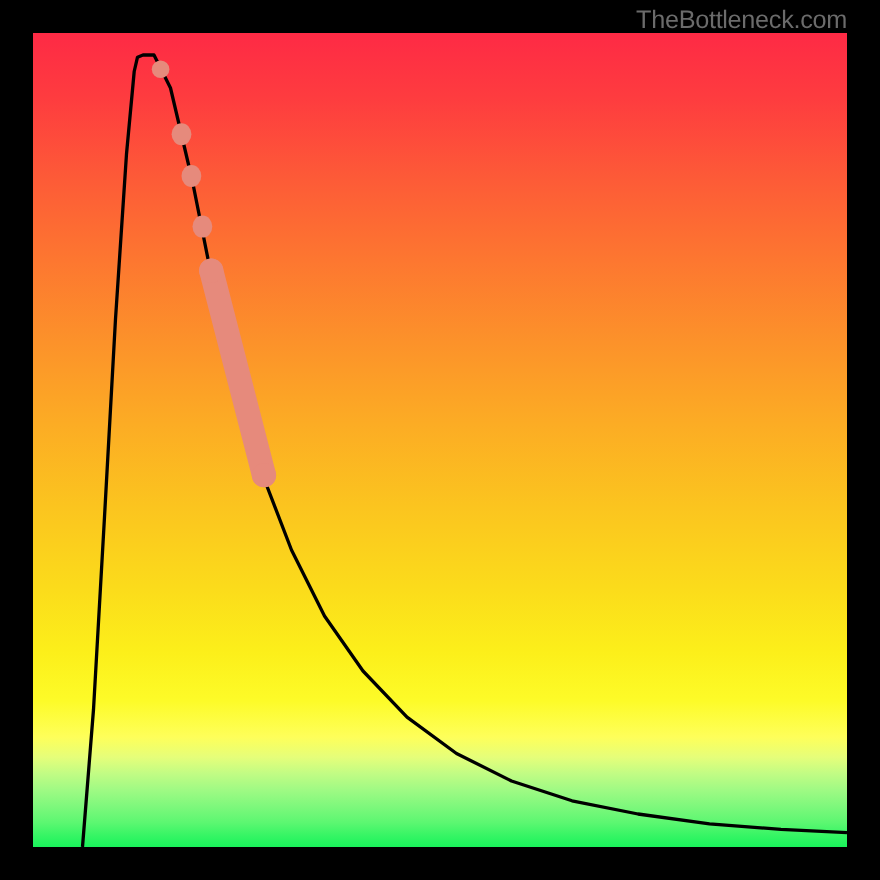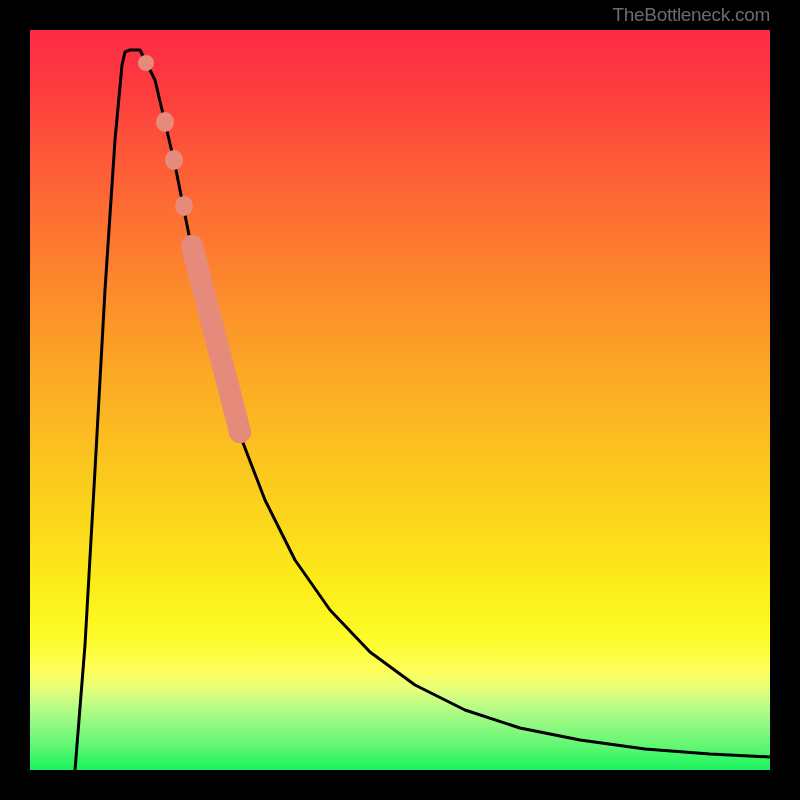--- a/index.html
+++ b/index.html
@@ -49,21 +49,21 @@
       #5cf771 97%,
       #38f565 98.5%,
       #19f35b 100%
     );
   }
   .watermark {
     position: absolute;
     top: 4px;
     right: 30px;
     color: #6b6b6b;
-    font-size: 19px;
+    font-size: 23px;
     font-weight: 500;
     z-index: 20;
     letter-spacing: -0.3px;
   }
   .chart-svg {
     position: absolute;
     top: 30px;
     left: 30px;
     width: 740px;
     height: 740px;

